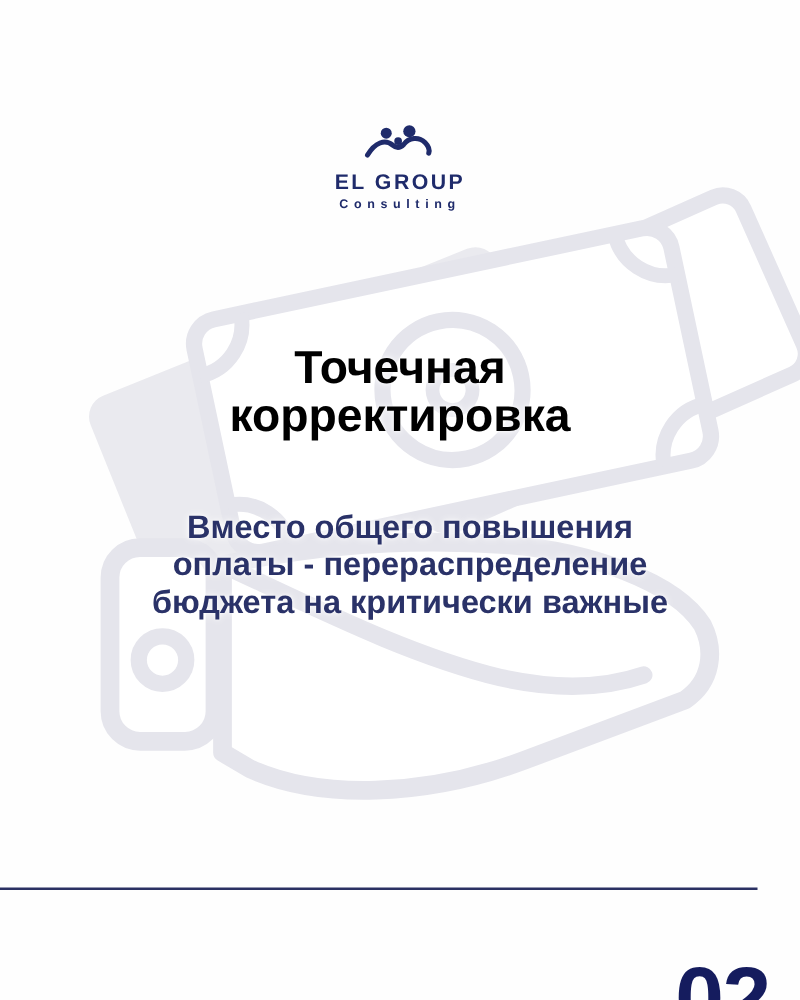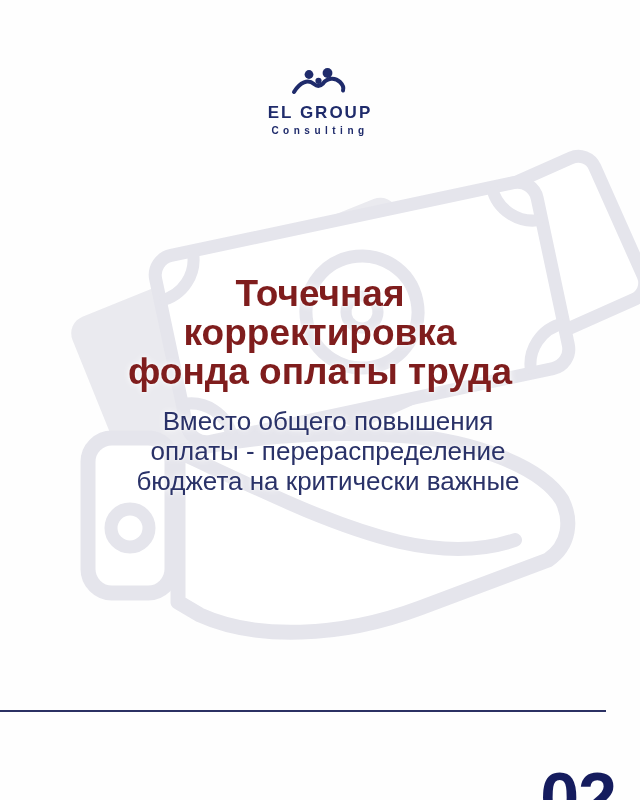--- a/index.html
+++ b/index.html
@@ -18,21 +18,21 @@
   .watermark {
     position: absolute;
     inset: 0;
     z-index: 0;
     pointer-events: none;
   }
 
   
   .brand {
     position: absolute;
-    top: 68px;
+    top: 100px;
     left: 0; right: 0;
     text-align: center;
     z-index: 2;
     color: #1f2b6b;
   }
   .brand svg { display: inline-block; }
   .brand-name {
     margin-top: 1px;
     font-size: 17px;
     font-weight: 800;
@@ -47,37 +47,37 @@
     color: #1f2b6b;
   }
 
   
   .heading {
     position: absolute;
     top: 274px;
     left: 0; right: 0;
     text-align: center;
     z-index: 2;
-    color: #7f1d1d;
+    color: #000000;
     font-size: 37px;
     font-weight: 800;
     line-height: 39px;
     text-shadow: 0 0 7px rgba(255,255,255,.95), 0 0 3px rgba(255,255,255,.9);
   }
 
   
   .body-text {
     position: absolute;
     top: 406px;
     left: 0; right: 0;
     text-align: center;
     z-index: 2;
     color: #2a3268;
     font-size: 26px;
-    font-weight: 400;
+    font-weight: 700;
     line-height: 30px;
     text-shadow: 0 0 7px rgba(255,255,255,.95), 0 0 3px rgba(255,255,255,.9);
     margin-left: 16px;
   }
 
   
   .divider {
     position: absolute;
     top: 710px;
     left: 0;
@@ -152,21 +152,20 @@
       </g>
       <path d="M6,24 C12,14 20,11 26,16 C29,18.5 32,18.5 35,15.5 C39,10 47,9 52,14 C54.5,16.5 56,19.5 55,22.5" fill="none" stroke="#1f2b6b" stroke-width="4" stroke-linecap="round"></path>
     </svg>
     <div class="brand-name">EL GROUP</div>
     <div class="brand-subtitle">Consulting</div>
   </div>
 
   <div class="heading">
     <div>Точечная</div>
     <div>корректировка</div>
-    <div>фонда оплаты труда</div>
   </div>
 
   <div class="body-text">
     <div>Вместо общего повышения</div>
     <div>оплаты - перераспределение</div>
     <div>бюджета на критически важные</div>
   </div>
 
   <div class="divider"></div>
   <div class="page-number">02</div>

